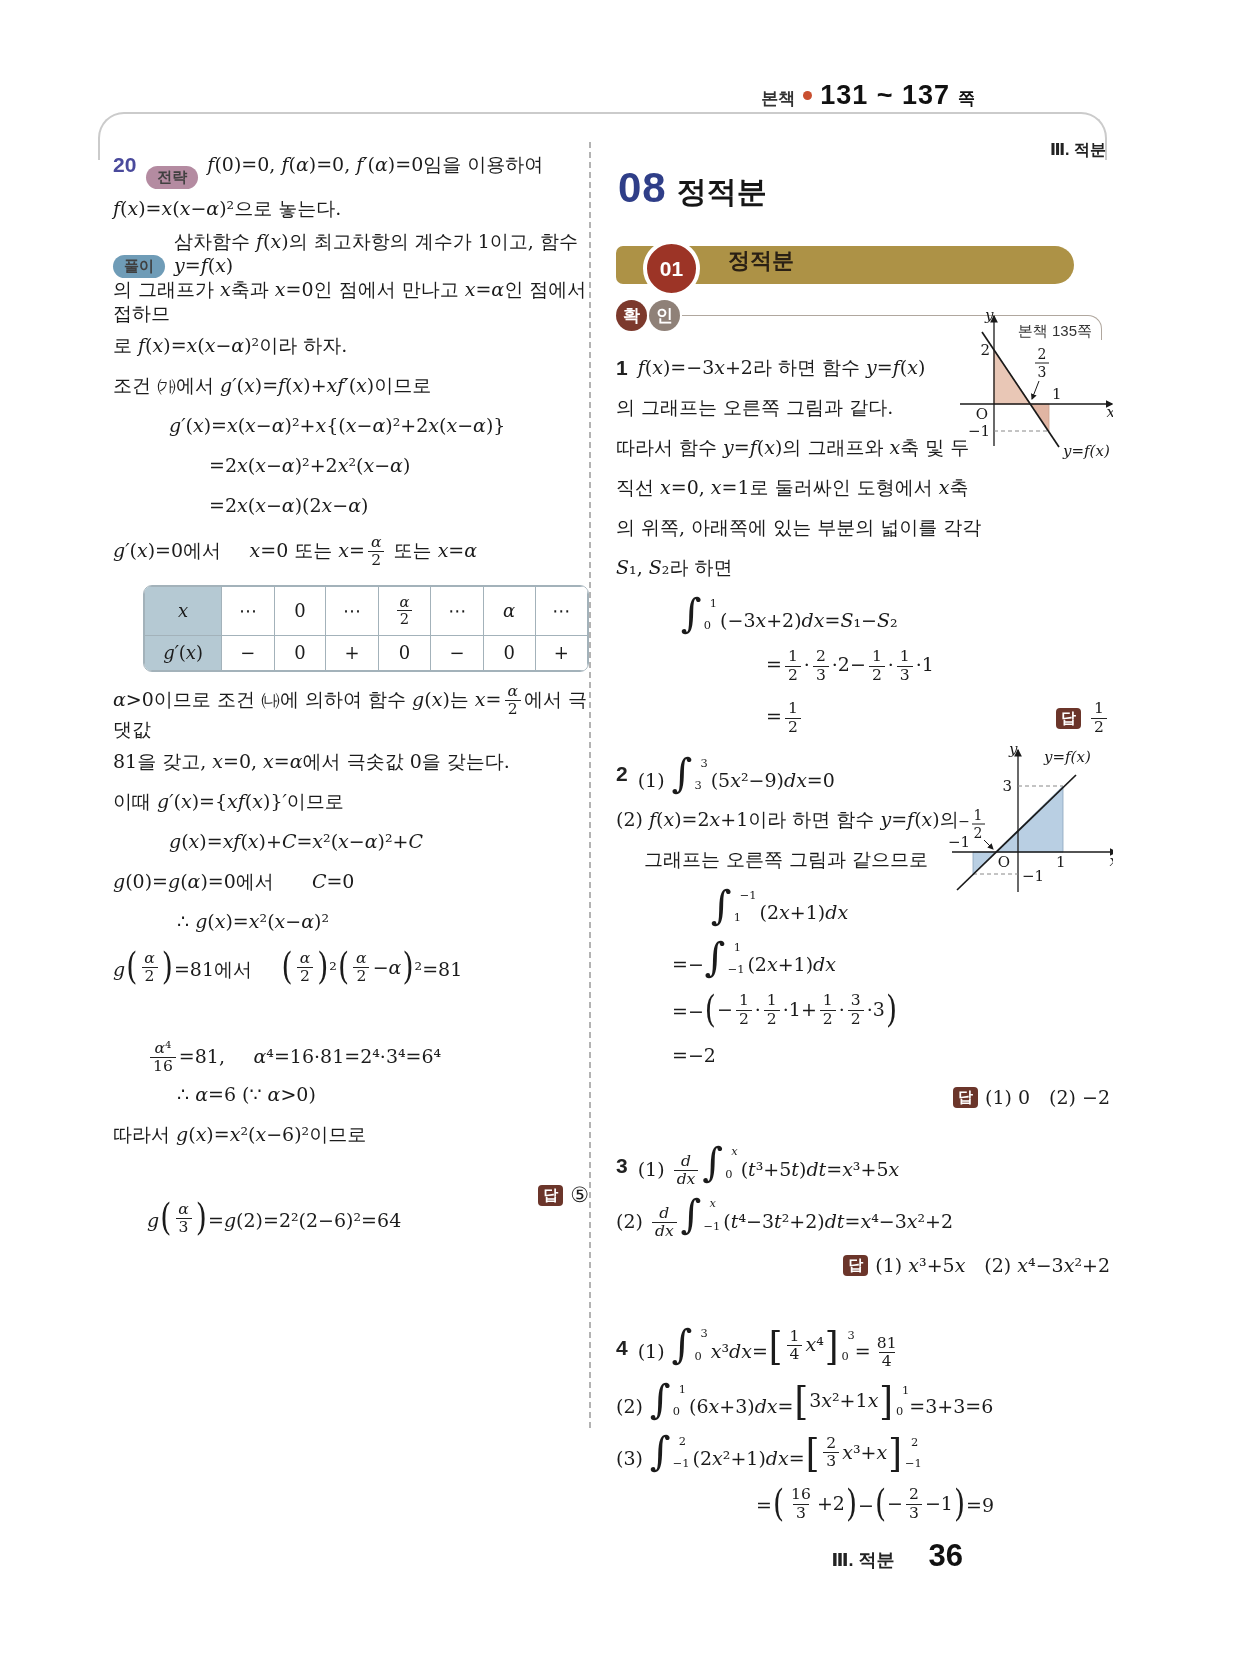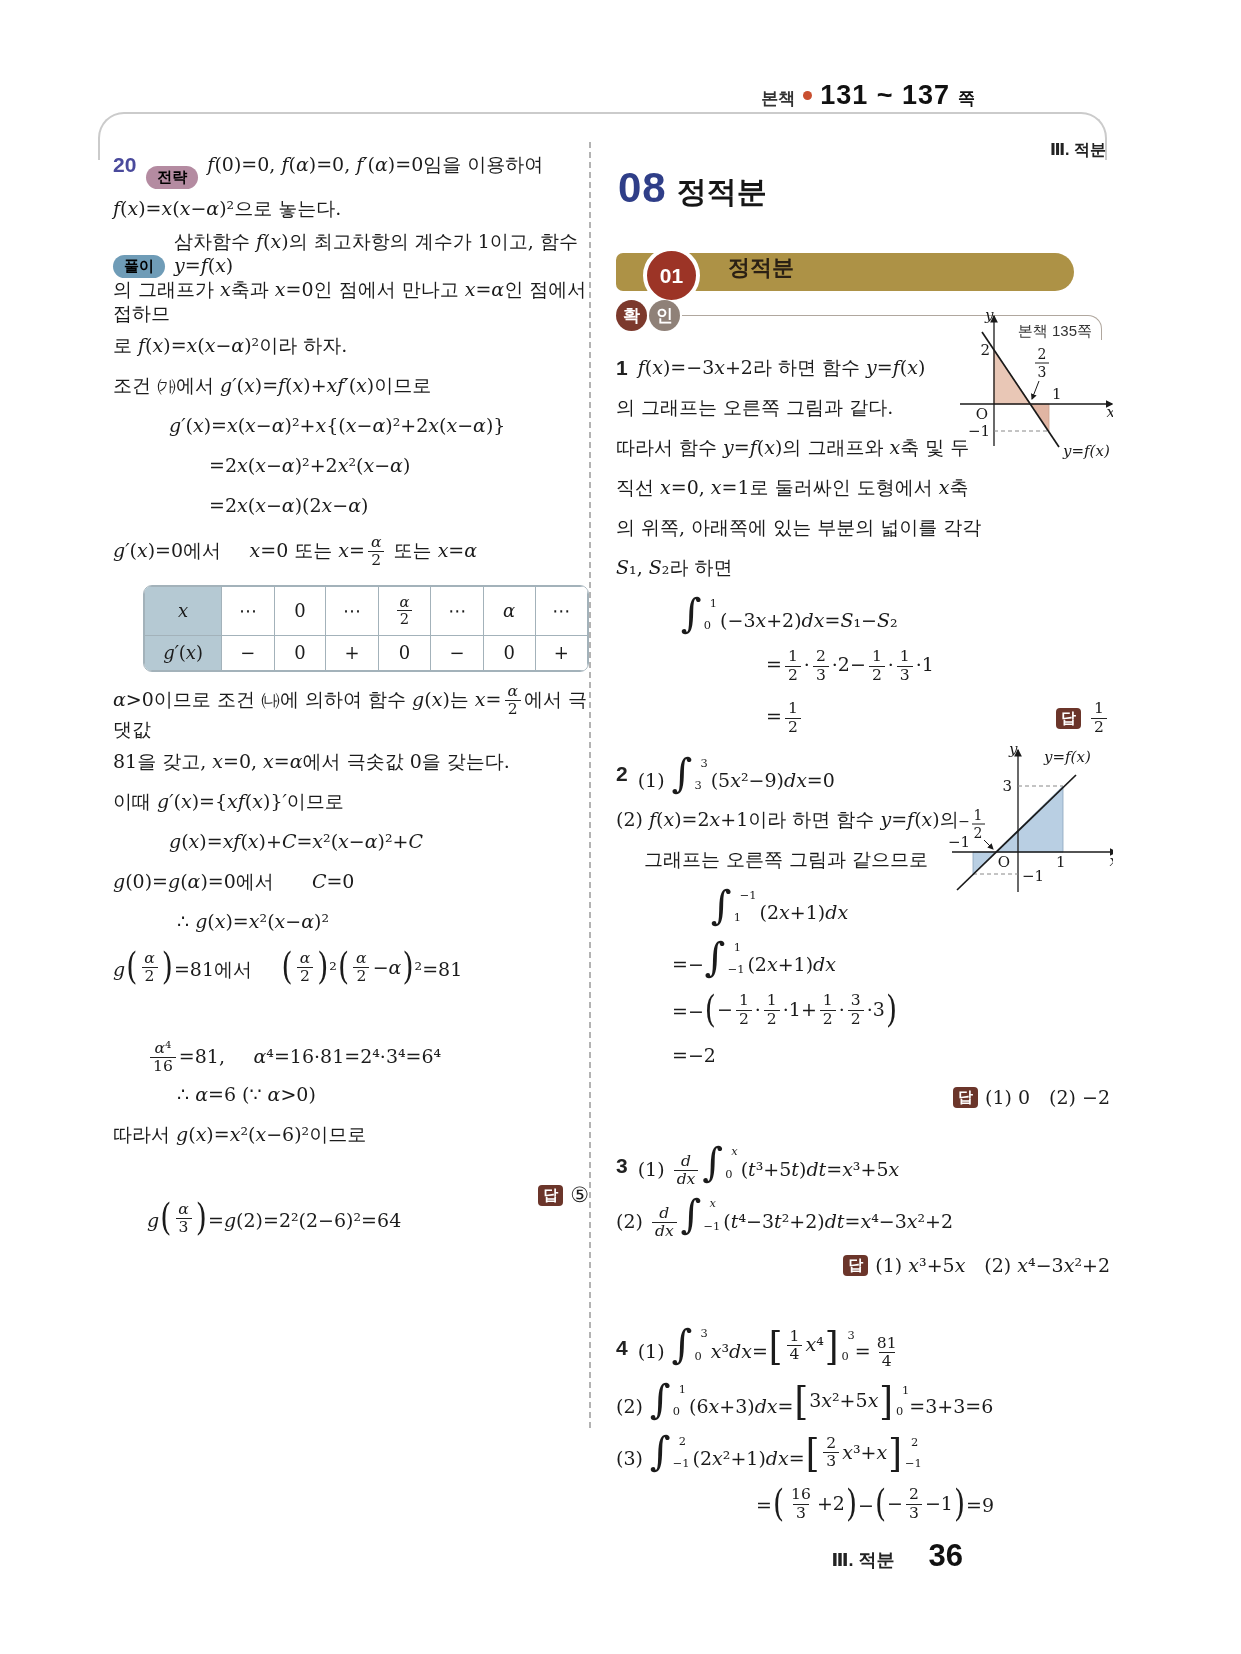--- a/index.html
+++ b/index.html
@@ -31,21 +31,21 @@
   
   .ln{display:flex;align-items:center;min-height:40px;font-size:19px;line-height:1.25;}
   .tall{min-height:52px;}
   .i1{margin-left:56px;}.i2{margin-left:96px;}.i3{margin-left:34px;margin-top:46px;}.i4{margin-left:64px;}
   em{font-style:italic;font-family:"DejaVu Serif",serif;}
   .m{display:inline-block;}
   
   .pnum{font:700 21px "Liberation Sans","DejaVu Sans",sans-serif;color:#222;margin-right:10px;}
   .purple{color:#4a4a9c;}
   .badge{display:inline-block;border-radius:12px;padding:2px 11px;margin-right:9px;
-         font:700 15px "Liberation Sans","DejaVu Sans",sans-serif;color:#000000;white-space:nowrap;margin-top:26px;}
+         font:700 15px "Liberation Sans","DejaVu Sans",sans-serif;color:#404040;white-space:nowrap;margin-top:26px;}
   .strategy{background:#b48ba1;}
   .solution{background:#6f9cb7;}
   .ans-badge{display:inline-block;background:#6b352a;color:#fff;border-radius:4px;padding:1px 5px;
          font:700 15px "Liberation Sans","DejaVu Sans",sans-serif;margin-right:7px;}
   .ansr{margin-left:auto;display:inline-flex;align-items:center;font-size:19px;}
   .ansline-r{display:flex;justify-content:flex-end;align-items:center;min-height:42px;font-size:19px;}
   
   .frac{display:inline-flex;flex-direction:column;align-items:center;vertical-align:middle;margin:0 3px;line-height:1.1;}
   .fn{display:block;font-size:.82em;padding:0 3px;}
   .fd{display:block;font-size:.82em;padding:0 3px;border-top:1.4px solid #222;}
@@ -64,21 +64,21 @@
   .vtwrap{display:inline-block;border:1.5px solid #a3b2ba;border-radius:9px;overflow:hidden;margin:7px 0 7px 30px;}
   table.vt{border-collapse:collapse;}
   .vt td{border:1px solid #a3b2ba;text-align:center;width:53px;height:32px;font-size:18px;background:#fff;}
   .vt tr:first-child td{height:46px;}
   .vt td.hd{background:#b5c9d3;width:80px;}
   
   .chapter{position:absolute;right:4px;top:4px;font:700 16px "Liberation Sans","DejaVu Sans",sans-serif;color:#222;}
   .unit{position:absolute;left:2px;top:28px;display:flex;align-items:baseline;gap:10px;}
   .unit .uno{font:700 42px "Liberation Sans","DejaVu Sans",sans-serif;color:#2f3e88;letter-spacing:1px;}
   .unit .utt{font:700 30px "Liberation Sans","DejaVu Sans",sans-serif;color:#161616;}
-  .secbar{position:absolute;left:0;top:117px;width:458px;height:38px;background:#ad9246;
+  .secbar{position:absolute;left:0;top:110px;width:458px;height:38px;background:#ad9246;
           border-radius:7px 19px 19px 7px;}
   .secbar .c01{position:absolute;left:27px;top:-6px;width:49px;height:49px;background:#9c3426;color:#fff;
           border:4px solid #fff;border-radius:50%;display:flex;align-items:center;justify-content:center;
           font:700 21px "Liberation Sans","DejaVu Sans",sans-serif;}
   .secbar .stt{position:absolute;left:112px;top:0;line-height:38px;
           font:700 22px "Liberation Sans","DejaVu Sans",sans-serif;color:#2a2014;}
   .check{position:absolute;left:0;top:164px;width:488px;height:46px;}
   .check .cc{display:inline-flex;width:31px;height:31px;border-radius:50%;color:#fff;align-items:center;
           justify-content:center;font:700 17px "Liberation Sans","DejaVu Sans",sans-serif;vertical-align:top;}
   .check .c1{background:#7c392c;z-index:2;position:relative;}
@@ -543,21 +543,21 @@
               <span class="iglyph">∫</span>
               <span class="ilim">
                 <span class="iup"><span>1</span></span>
                 <span class="ilo"><span>0</span></span>
               </span>
             </span><span>(6</span><em>x</em><span>+3)</span><em>dx</em><span>=</span><span class="brk">
               <span class="bracket">[</span>
               <span class="bpc">
                 <span>3</span>
                 <em>x</em>
-                <span>²+5</span>
+                <span>²+1</span>
                 <em>x</em>
               </span>
               <span class="bracket">]</span>
               <span class="blim">
                 <span class="iup"><span>1</span></span>
                 <span class="ilo"><span>0</span></span>
               </span>
             </span><span>=3+3=6</span></span>
         </div>
       <div class="ln tall">

